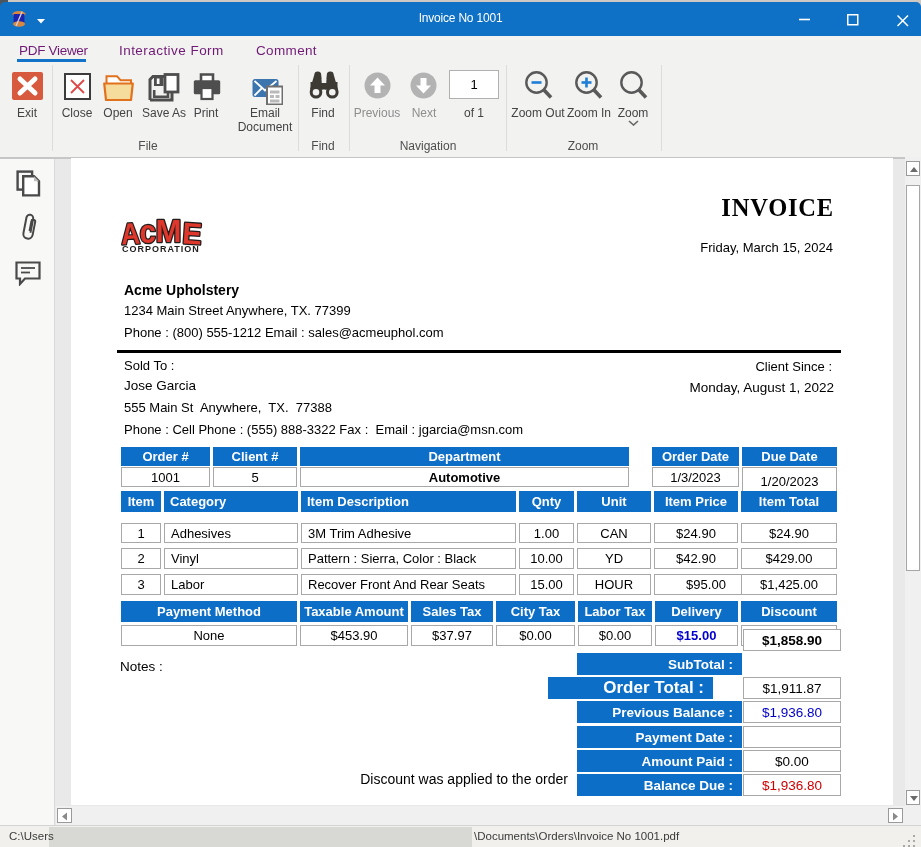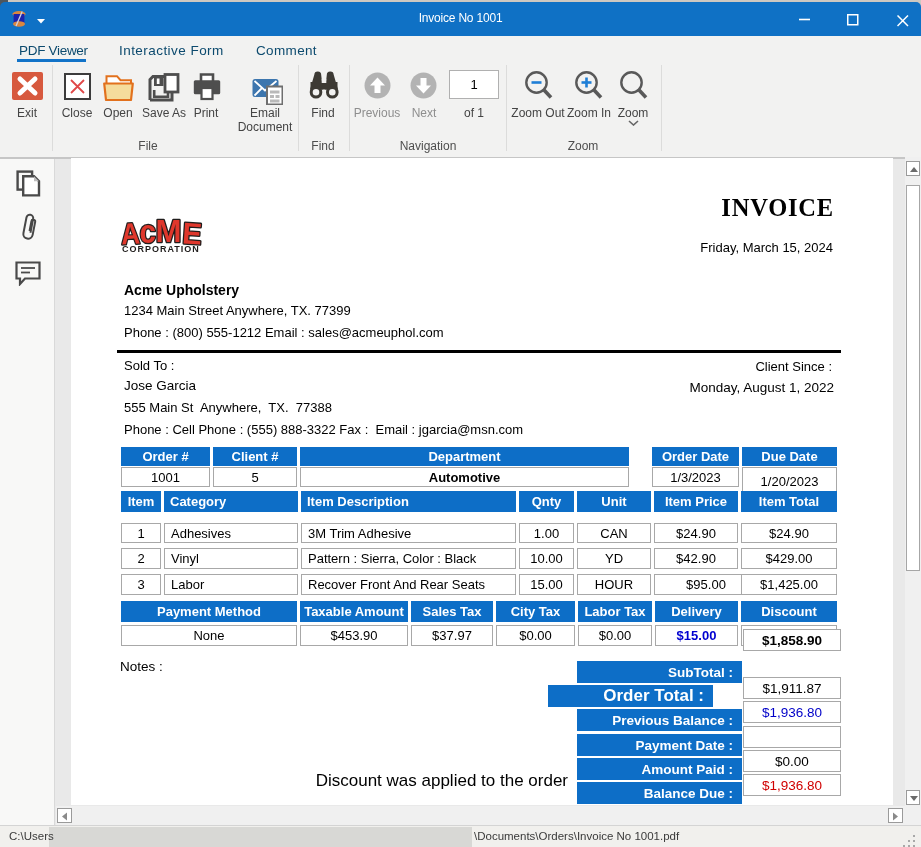--- a/index.html
+++ b/index.html
@@ -9,21 +9,21 @@
 #win { position:absolute; left:0; top:0; width:921px; height:847px; }
 
 
 #titlebar { position:absolute; left:0; top:2px; width:921px; height:34px;
   background:#0f71c5; border-radius:5px 5px 0 0; }
 #titletext { position:absolute; left:0; top:9px; width:921px; text-align:center;
   color:#fff; font-size:12px; letter-spacing:-0.2px; }
 
 
 #tabs { position:absolute; left:0; top:36px; width:921px; height:26px; background:#f2f2f1; }
-.tab { position:absolute; top:7px; font-size:13.5px; color:#0c4a6e; }
+.tab { position:absolute; top:7px; font-size:13.5px; color:#701a75; }
 #tabline { position:absolute; left:17px; top:23px; width:69px; height:3px; background:#1273c8; }
 
 
 #ribbon { position:absolute; left:0; top:62px; width:921px; height:95px; background:#f2f2f1; }
 #ribbonborder { position:absolute; left:0; top:157px; width:921px; height:2px; background:#c6c6c6; }
 .rlabel { position:absolute; top:44px; font-size:12px; color:#444; text-align:center; transform:translateX(-50%); white-space:nowrap; }
 .glabel { position:absolute; top:77px; font-size:12px; color:#4e4e4e; transform:translateX(-50%); }
 .gsep { position:absolute; top:3px; width:1px; height:86px; background:#dcdcdb; }
 
 
@@ -41,21 +41,21 @@
 #statusbar { position:absolute; left:0; top:825px; width:921px; height:22px; background:#f1f0ed; border-top:1px solid #d4d4d4; font-size:11.5px; color:#3a3a3a; }
 #statusband { position:absolute; left:49px; top:1px; width:423px; height:21px; background:#d8d8d5; }
 
 
 #page .t { position:absolute; font-size:13.5px; color:#000; white-space:nowrap; }
 .bluecell { position:absolute; background:#0d6ec7; color:#fff; font-weight:bold; font-size:13px;
   display:flex; align-items:center; justify-content:center; white-space:nowrap; }
 .wcell { position:absolute; background:#fff; border:1px solid #a8a8a8; font-size:13px;
   display:flex; align-items:center; justify-content:center; white-space:nowrap; }
 .wcell.left, .bluecell.left { justify-content:flex-start; padding-left:6px; }
-.bluecell.right { justify-content:flex-end; padding-right:9px;margin-top:8px; }
+.bluecell.right { justify-content:flex-end; padding-right:9px; }
 </style>
 </head>
 <body>
 <div id="win">
   <div class="abs" style="left:0;top:0;width:8px;height:8px;background:#4d565e"></div>
 
   <div id="titlebar">
     <svg class="abs" style="left:12px;top:9px" width="14" height="16" viewBox="0 0 14 16">
       <ellipse cx="7" cy="3" rx="6.6" ry="2.9" fill="#d9873f"></ellipse>
       <rect x="1.6" y="3" width="10.8" height="9.8" fill="#1c23ad"></rect>
@@ -291,21 +291,21 @@
 
     <div class="wcell" style="left:50px;top:467px;width:176px;height:21px">None</div>
     <div class="wcell" style="left:229px;top:467px;width:108px;height:21px">$453.90</div>
     <div class="wcell" style="left:340px;top:467px;width:82px;height:21px">$37.97</div>
     <div class="wcell" style="left:425px;top:467px;width:79px;height:21px">$0.00</div>
     <div class="wcell" style="left:507px;top:467px;width:74px;height:21px">$0.00</div>
     <div class="wcell" style="left:584px;top:467px;width:83px;height:21px;color:#0000d0;font-weight:bold">$15.00</div>
     <div class="wcell" style="left:670px;top:467px;width:96px;height:21px;color:#d00000;font-weight:bold">$20.00</div>
 
     <div class="t" style="left:49px;top:501px">Notes :</div>
-    <div class="t" style="right:325px;top:613px;font-size:17px">Discount was applied to the order</div>
+    <div class="t" style="right:325px;top:613px;font-size:14px">Discount was applied to the order</div>
 
     <div class="bluecell right" style="left:506px;top:495px;width:165px;height:22px;font-size:13.5px">SubTotal :</div>
     <div class="wcell" style="left:672px;top:471px;width:98px;height:22px;font-weight:bold;font-size:13.5px">$1,858.90</div>
     <div class="bluecell right" style="left:477px;top:519px;width:165px;height:22px;font-size:17px">Order Total :</div>
     <div class="wcell" style="left:672px;top:519px;width:98px;height:22px;font-size:13.5px">$1,911.87</div>
     <div class="bluecell right" style="left:506px;top:543px;width:165px;height:22px;font-size:13.5px">Previous Balance :</div>
     <div class="wcell" style="left:672px;top:543px;width:98px;height:22px;font-size:13.5px;color:#0000c8">$1,936.80</div>
     <div class="bluecell right" style="left:506px;top:568px;width:165px;height:22px;font-size:13.5px">Payment Date :</div>
     <div class="wcell" style="left:672px;top:568px;width:98px;height:22px"></div>
     <div class="bluecell right" style="left:506px;top:592px;width:165px;height:22px;font-size:13.5px">Amount Paid :</div>

